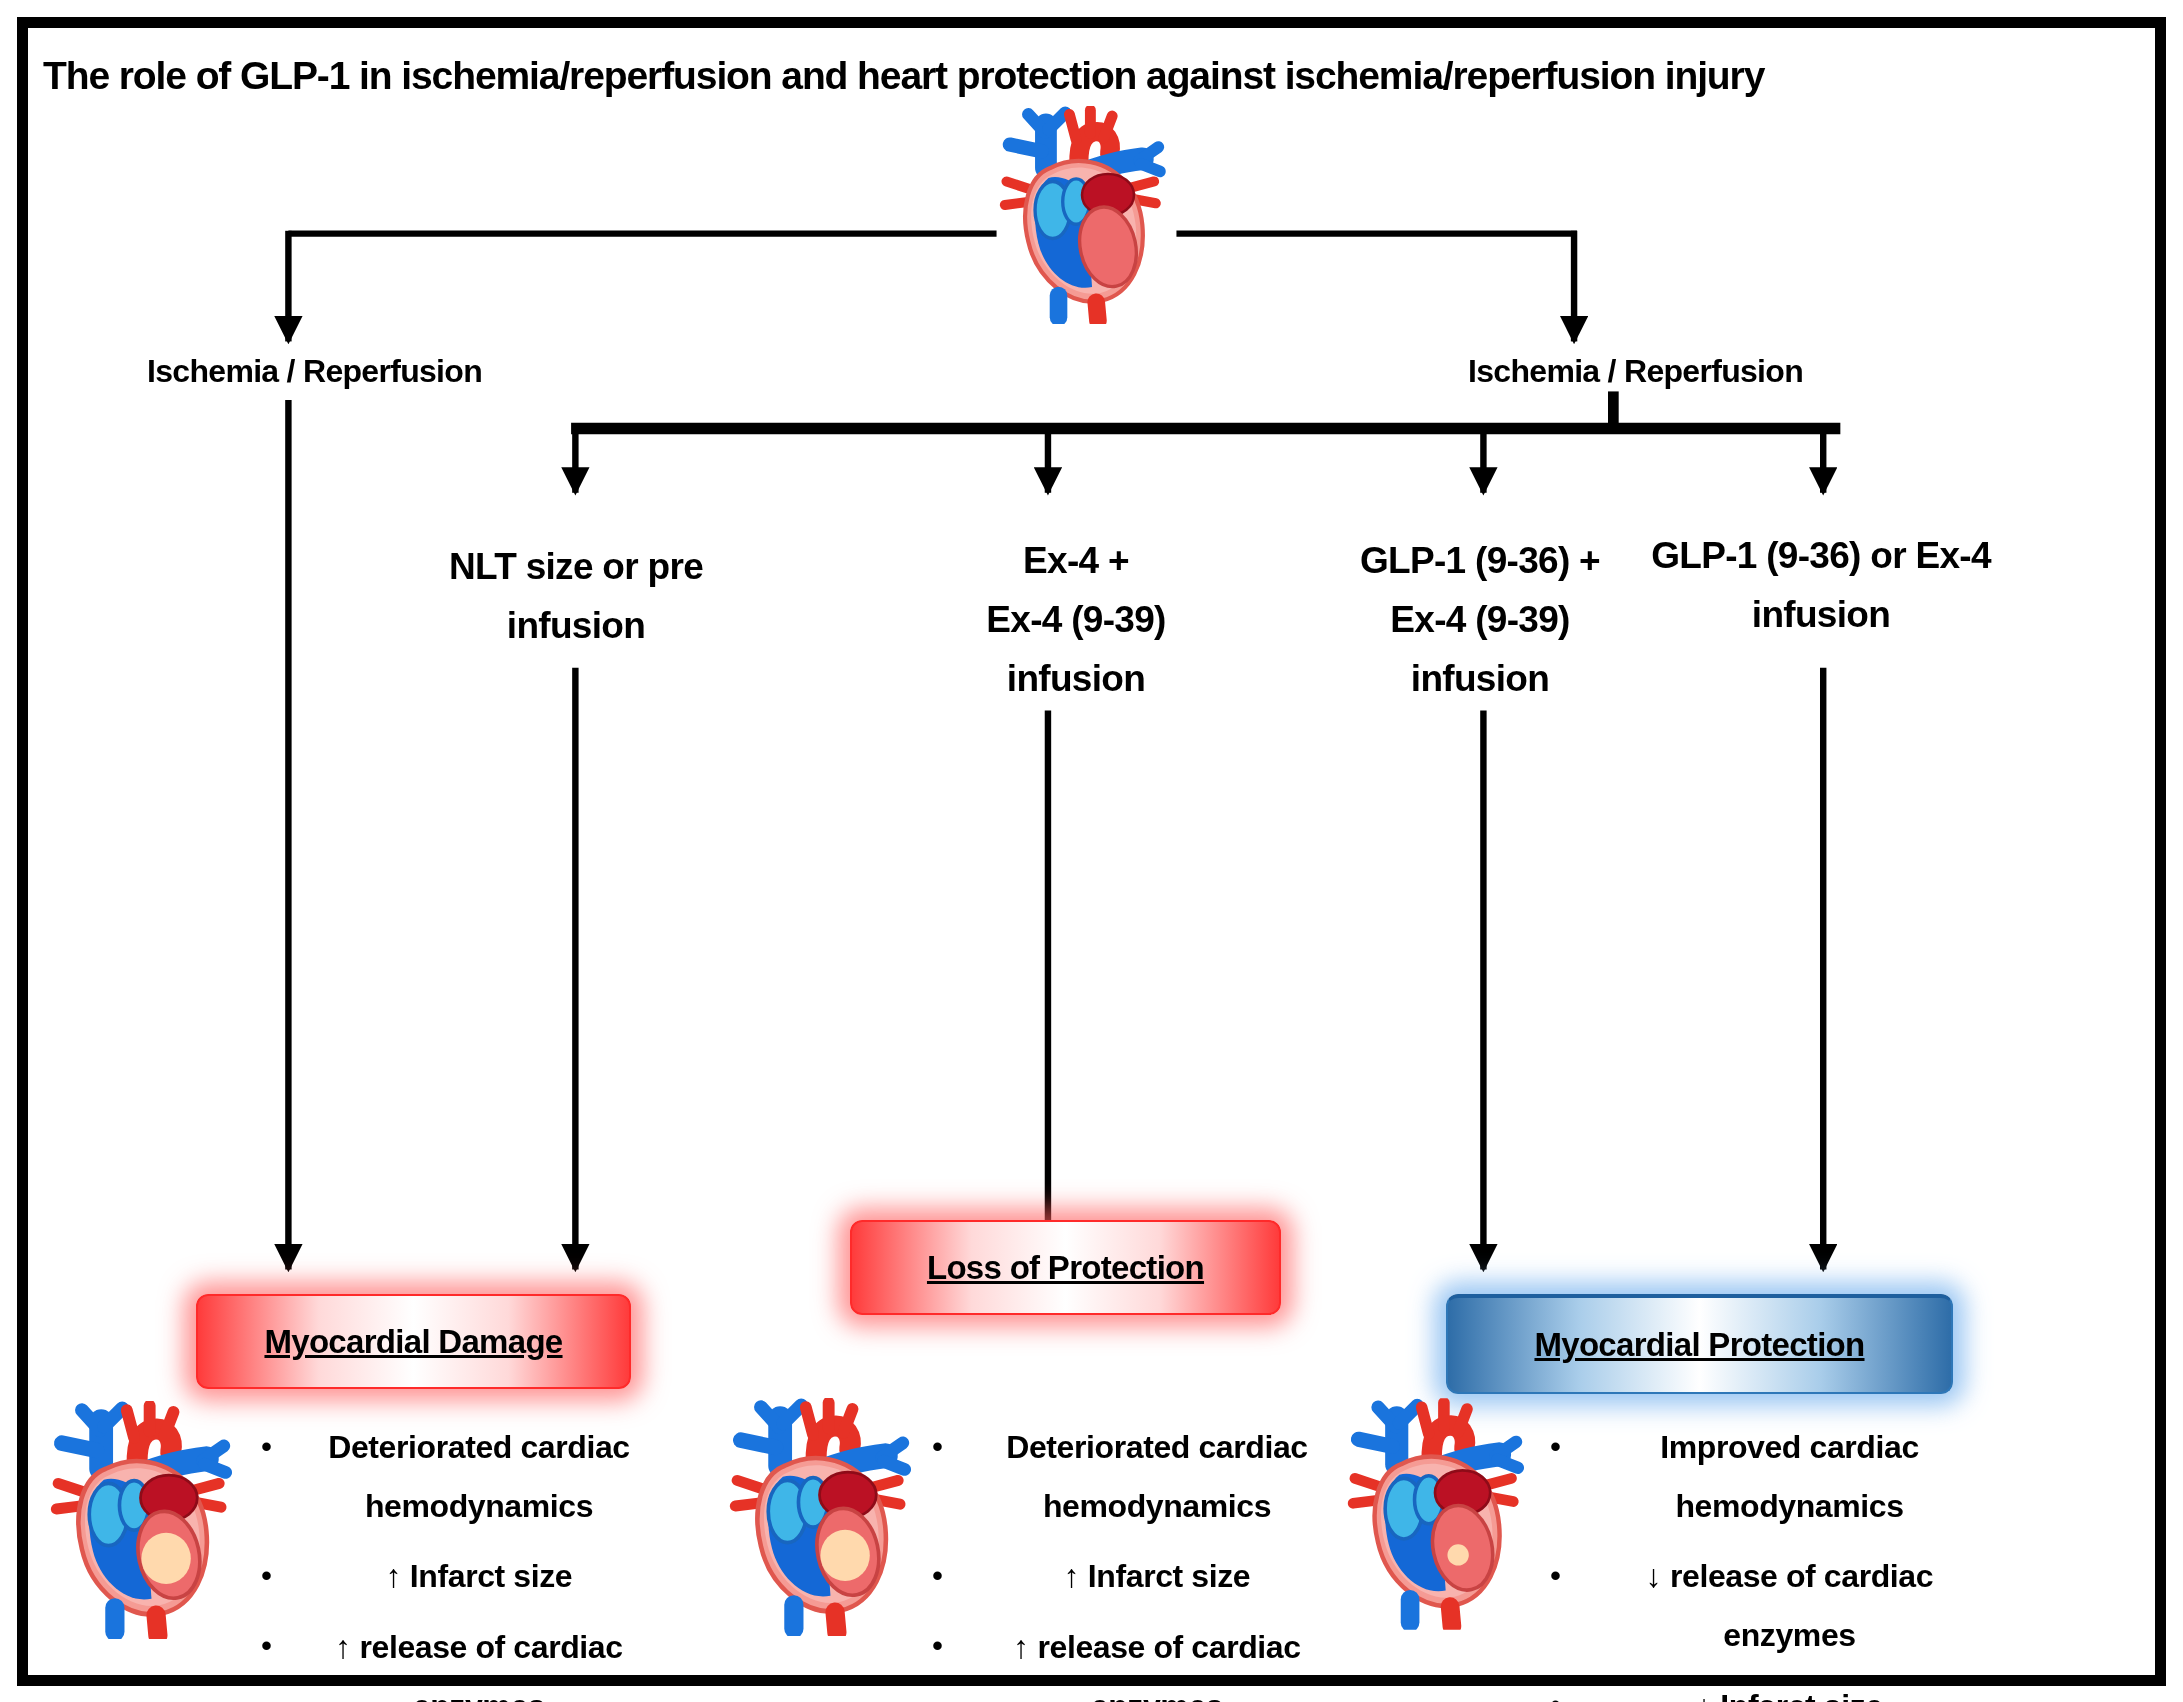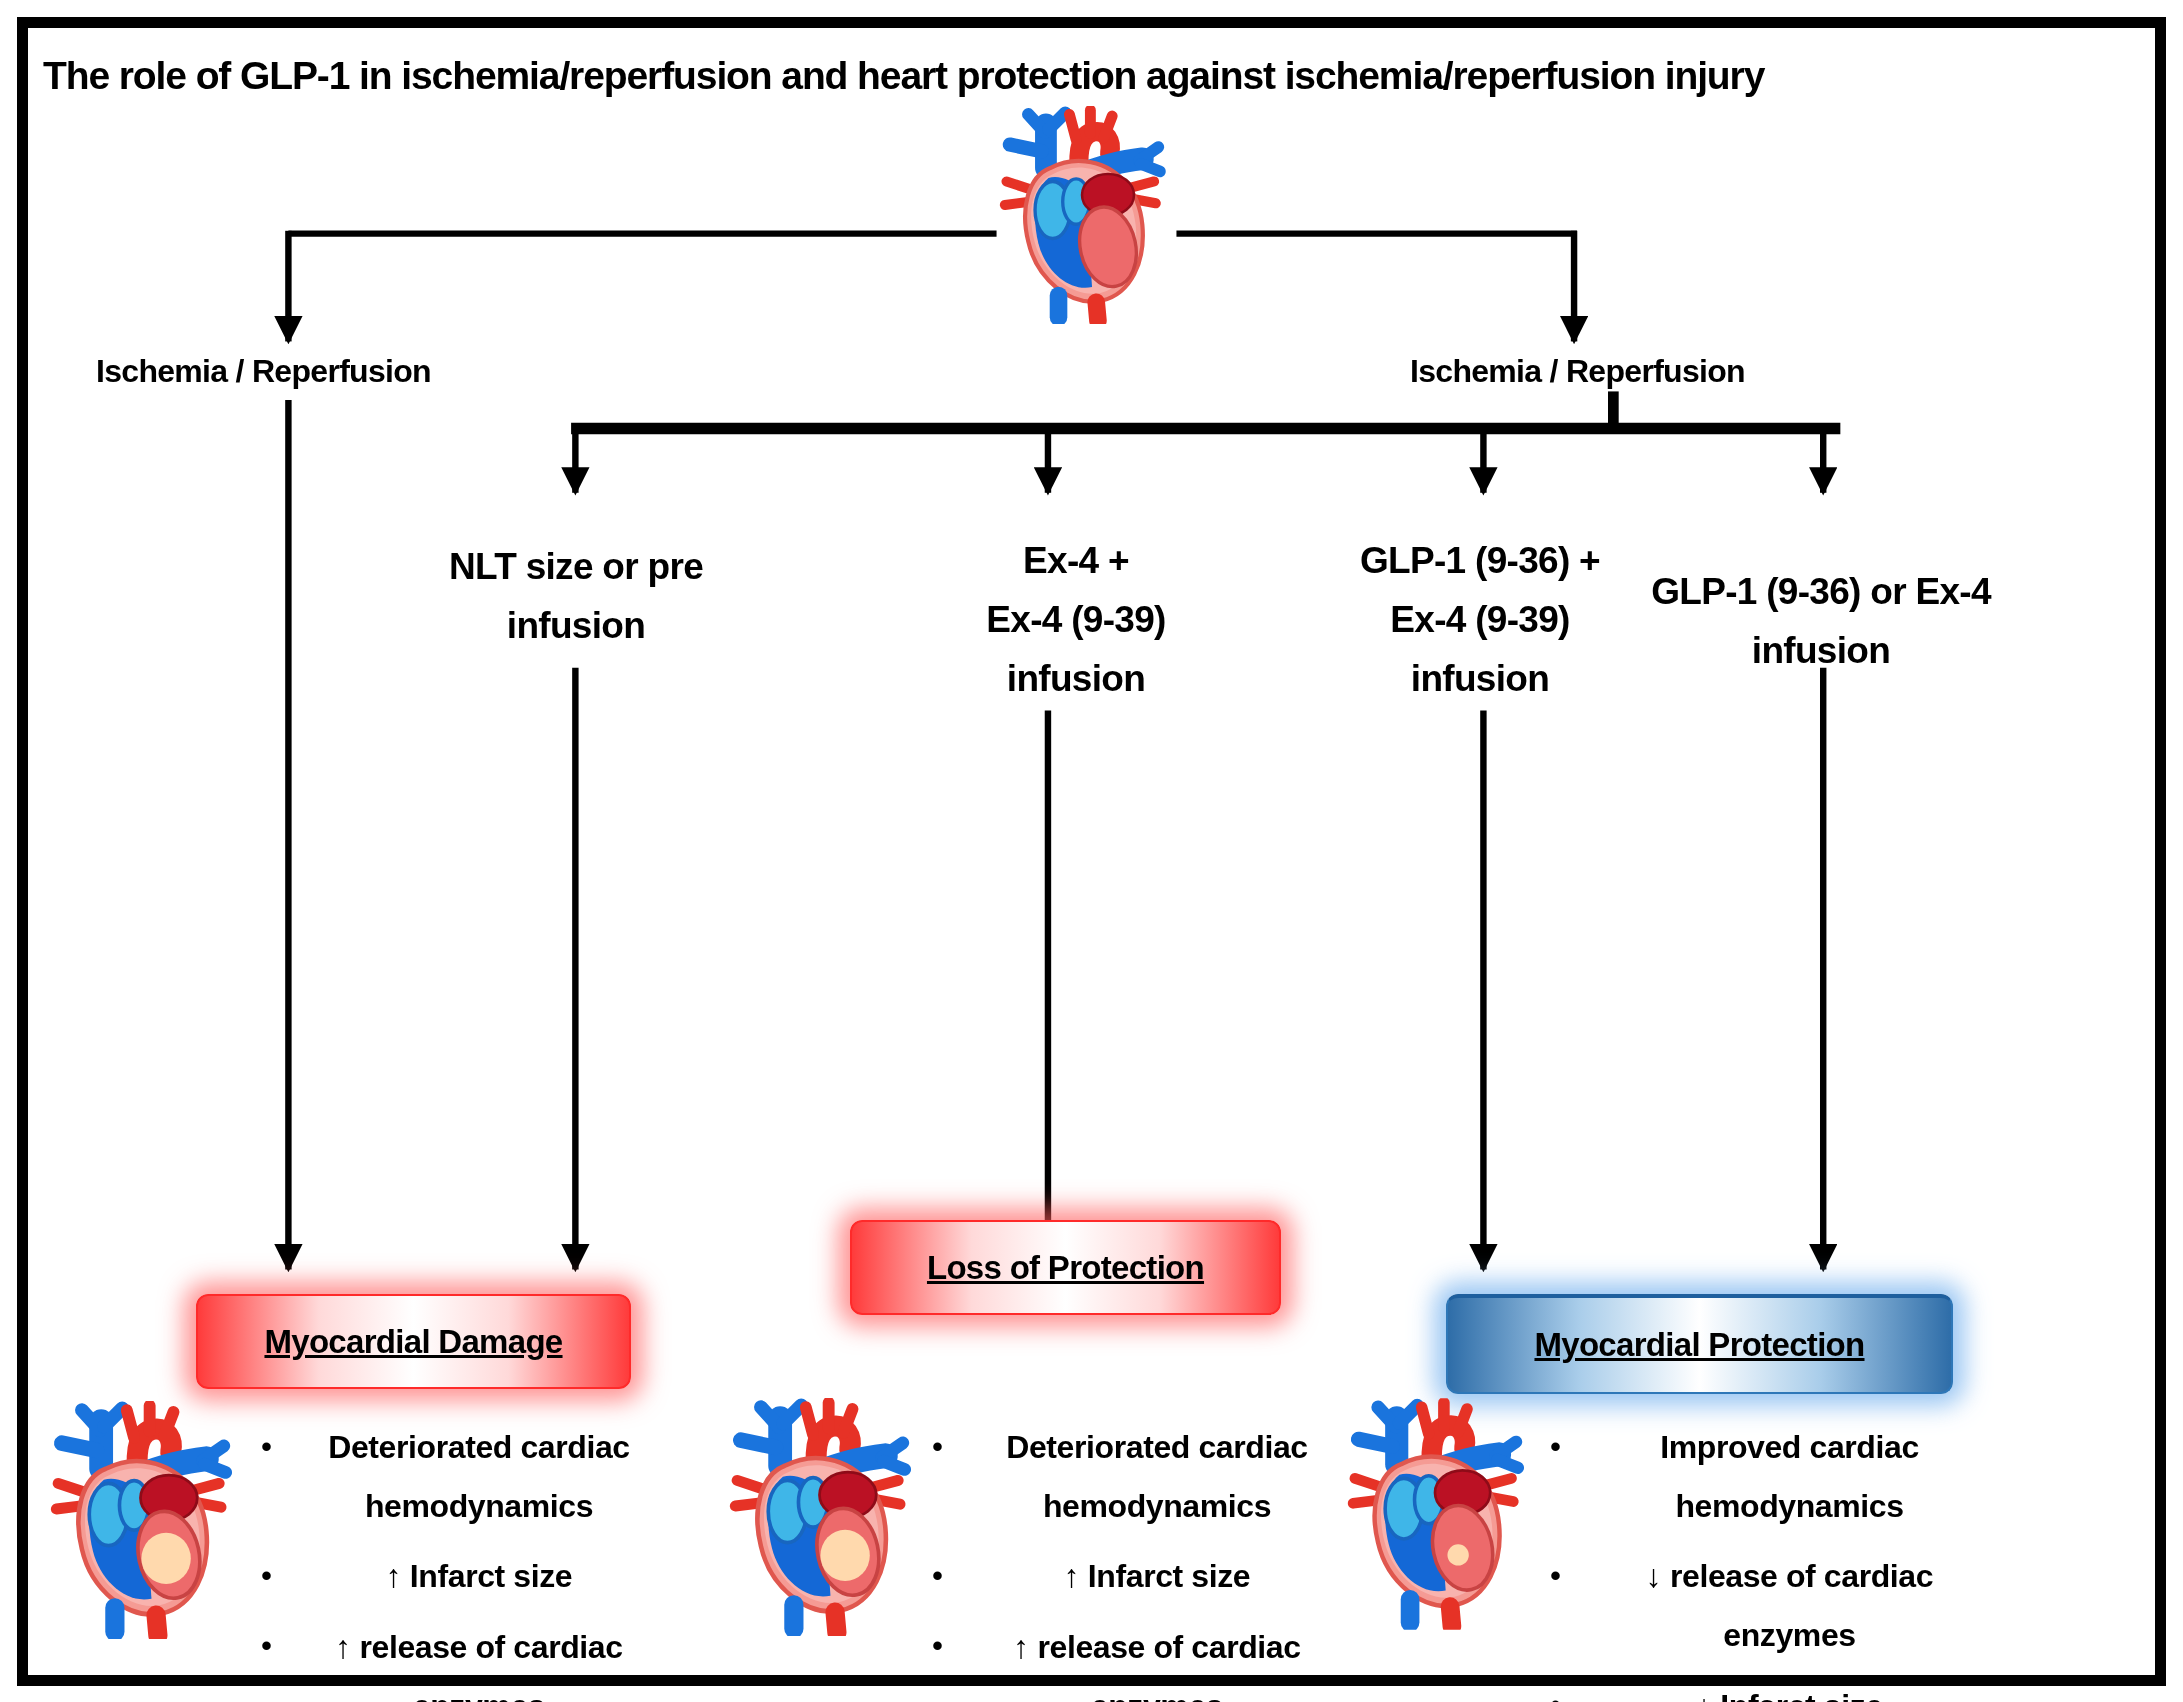--- a/index.html
+++ b/index.html
@@ -7,21 +7,21 @@
     position:relative;width:2183px;height:1703px;background:#ffffff;overflow:hidden;
     font-family:"Liberation Sans","DejaVu Sans",sans-serif;color:#000;
   }
   .frame{position:absolute;left:17px;top:17px;right:17px;bottom:17px;border:11.4px solid #000;}
   .title{
     position:absolute;left:43px;top:54px;width:1856px;
     font-size:39px;font-weight:700;letter-spacing:-1.1px;
   }
   .overlay{position:absolute;left:0;top:0;}
   .node-label{
-    position:absolute;font-size:32px;font-weight:700;text-align:left;letter-spacing:-0.7px;
+    position:absolute;font-size:32px;font-weight:700;text-align:right;letter-spacing:-0.7px;
   }
   .treatment{
     position:absolute;font-size:37px;font-weight:700;text-align:center;
     line-height:59px;letter-spacing:-0.7px;
   }
   .treatment span{display:block;}
   .outcome-box{
     position:absolute;display:flex;align-items:center;justify-content:center;
     font-size:33px;font-weight:700;letter-spacing:-0.7px;border-radius:12px;text-decoration:underline;
   }
@@ -138,21 +138,21 @@
   <div class="treatment" style="left:862px;top:531px;width:428px">
     <span>Ex-4 +</span>
     <span>Ex-4 (9-39)</span>
     <span>infusion</span>
   </div>
   <div class="treatment" style="left:1266px;top:531px;width:428px">
     <span>GLP-1 (9-36) +</span>
     <span>Ex-4 (9-39)</span>
     <span>infusion</span>
   </div>
-  <div class="treatment" style="left:1603px;top:562px;width:436px">
+  <div class="treatment" style="left:1603px;top:526px;width:436px">
     <span>GLP-1 (9-36) or Ex-4</span>
     <span>infusion</span>
   </div>
 
   <div class="outcome-box red" style="left:196px;top:1294px;width:431px;height:91px">
     <span>Myocardial Damage</span>
   </div>
   <div class="outcome-box red" style="left:850px;top:1220px;width:427px;height:91px">
     <span>Loss of Protection</span>
   </div>

